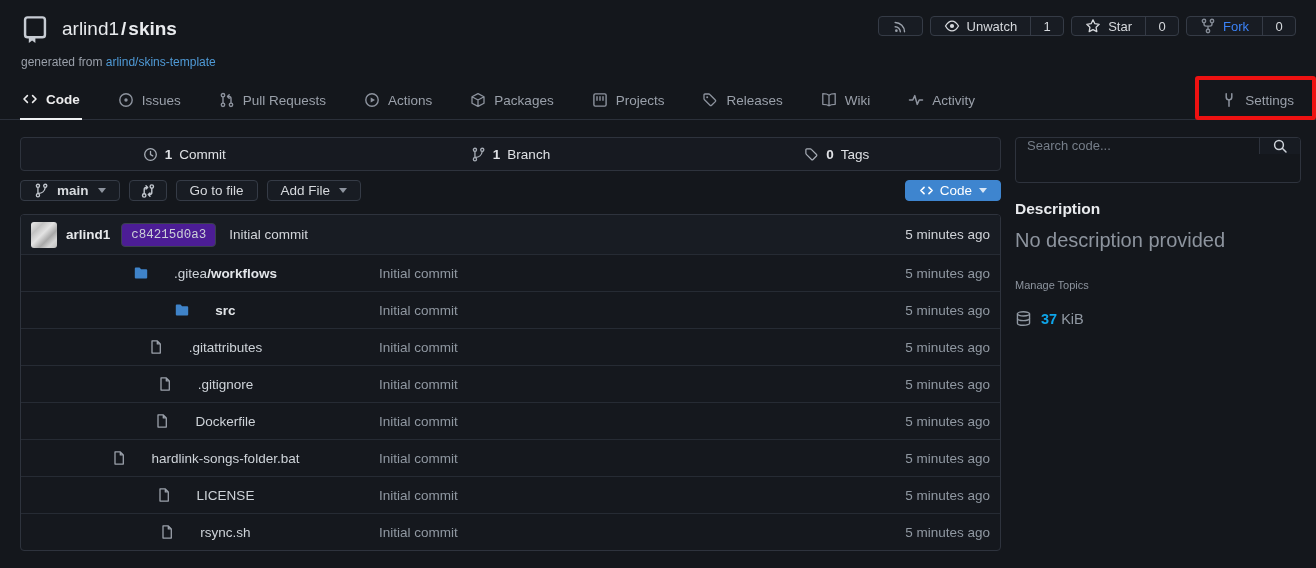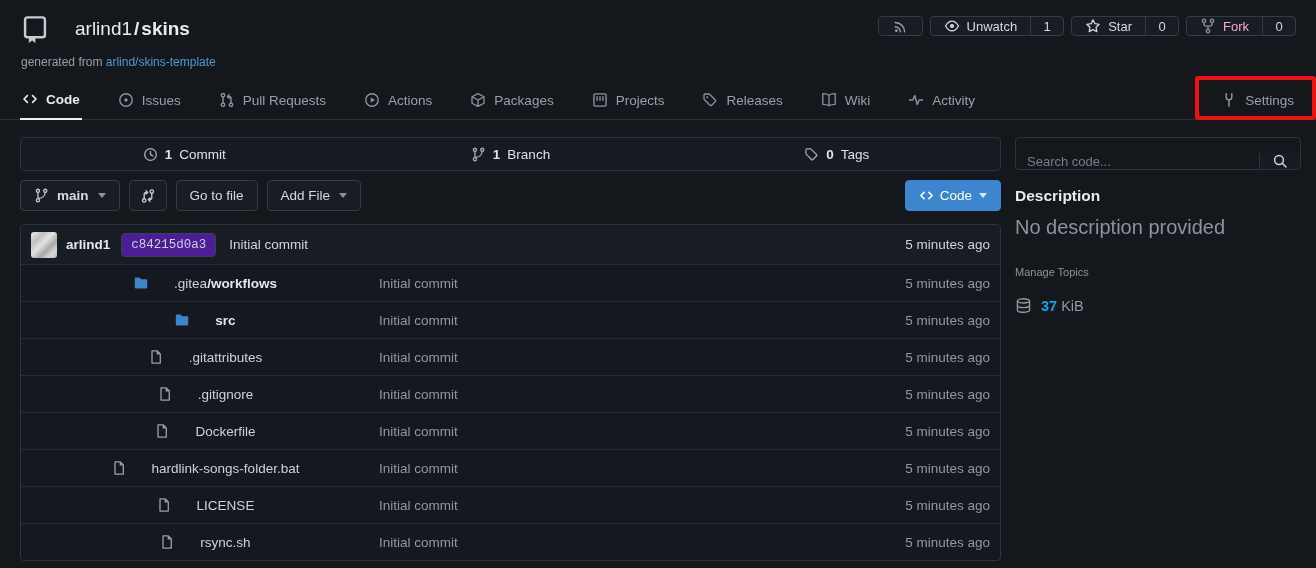--- a/index.html
+++ b/index.html
@@ -8,34 +8,34 @@
     background: #14171c;
     color: #d6d9dd;
     font-family: "Liberation Sans", "DejaVu Sans", sans-serif;
     font-size: 13.5px;
     position: relative;
   }
   svg { display: block; flex: none; }
 
   
   .header { display: flex; justify-content: space-between; align-items: flex-start; padding: 14px 20px 0 20px; }
-  .repo-head .title-row { display: flex; align-items: center; gap: 25px; }
+  .repo-head .title-row { display: flex; align-items: center; gap: 12px; }
   .repo-head .title { font-size: 19px; color: #e9ebee; }
   .repo-head .title .owner { font-weight: 400; }
   .repo-head .title .slash { font-weight: 600; margin: 0 2px; }
   .repo-head .title .repo { font-weight: 700; }
   .generated { margin: 11px 0 0 1px; font-size: 12px; color: #9aa0aa; }
   .generated a { color: #4f9ad6; text-decoration: none; }
 
   .head-actions { display: flex; gap: 7px; margin-top: 2px; }
   .btn-group { display: inline-flex; align-items: stretch; height: 20px; border: 1px solid #353b46; border-radius: 4px; background: #181c23; overflow: hidden; }
   .btn-group .seg { display: flex; align-items: center; gap: 7px; padding: 0 13px; font-size: 13px; color: #d6d9dd; cursor: pointer; }
   .btn-group .seg.icon-only { padding: 0 14px; color: #9aa0aa; }
   .btn-group .seg.count { border-left: 1px solid #353b46; justify-content: center; min-width: 33px; padding: 0 10px; }
-  .btn-group .seg.muted { color: #f9a8d4; justify-content: flex-end; }
+  .btn-group .seg.muted { color: #3b82f6; justify-content: flex-end; }
 
   
   .tabbar { display: flex; align-items: flex-end; gap: 34px; margin-top: 16px; padding: 0 20px; border-bottom: 1px solid #2b303a; }
   .tab { display: flex; align-items: center; gap: 8px; padding: 6px 2px 11px 2px; color: #9aa0aa; font-size: 13.5px; cursor: pointer; position: relative; }
   .tab .t-ic { color: #8d939e; }
   .tab.active { color: #ededee; font-weight: 700; border-bottom: 2px solid #eef0f2; margin-bottom: -1px; }
   .tab.active .t-ic { color: #ededee; }
   .tabbar .spacer { flex: 1; }
   .annotation-box { position: absolute; left: -24px; right: -20px; top: -10px; bottom: -1px; border: 4px solid #ee1111; border-radius: 3px; pointer-events: none; }
 
@@ -45,21 +45,21 @@
   .right-col { width: 286px; flex: none; }
 
   
   .stats-bar { display: flex; height: 34px; border: 1px solid #2e333d; border-radius: 4px; background: #171a21; margin-bottom: 9px; }
   .stat { flex: 1; display: flex; align-items: center; justify-content: center; gap: 7px; color: #dfe1e5; cursor: pointer; }
   .stat .s-ic { color: #a6acb5; }
   .stat b { font-weight: 700; }
 
   
   .toolbar { display: flex; align-items: center; gap: 9px; margin-bottom: 13px; }
-  .btn { height: 31px; display: inline-flex; align-items: center; gap: 8px; padding: 0 13px; border: 1px solid #353b46; border-radius: 4px; background: #181c23; color: #d6d9dd; font-size: 13.5px; cursor: pointer; }
+  .btn { height: 21px; display: inline-flex; align-items: center; gap: 8px; padding: 0 13px; border: 1px solid #353b46; border-radius: 4px; background: #181c23; color: #d6d9dd; font-size: 13.5px; cursor: pointer; }
   .btn .b-ic { color: #c3c8cf; }
   .btn.icon-btn { padding: 0 10px; }
   .btn .bold { font-weight: 700; }
   .caret { width: 0; height: 0; border-left: 4px solid transparent; border-right: 4px solid transparent; border-top: 5px solid #8d939e; margin-left: 1px; }
   .toolbar .grow { flex: 1; }
   .btn.primary { background: #3e85cf; border-color: #3e85cf; color: #fff; gap: 6px; }
   .btn.primary .b-ic { color: #fff; }
   .btn.primary .caret { border-top-color: rgba(255,255,255,.8); }
 
   
@@ -73,21 +73,21 @@
   .commit-row .when { margin-left: auto; color: #d0d3d8; }
 
   .f-row { display: flex; align-items: center; height: 37px; padding: 0 10px; border-top: 1px solid #262b34; }
   .f-name { width: 348px; flex: none; display: flex; align-items: center; gap: 25px; color: #ced3d9; cursor: pointer; justify-content: center; }
   .f-name .nm { white-space: nowrap; }
   .f-row.folder .nm-main { font-weight: 700; color: #e2e5e9; }
   .f-msg { flex: 1; color: #9098a2; cursor: pointer; }
   .f-when { color: #9098a2; }
 
   
-  .search-group { display: flex; align-items: flex-end; height: 33px; border: 1px solid #2e333d; border-radius: 4px; overflow: hidden; margin-bottom: 17px; background: #14171c; }
+  .search-group { display: flex; align-items: flex-start; height: 46px; border: 1px solid #2e333d; border-radius: 4px; overflow: hidden; margin-bottom: 17px; background: #14171c; }
   .search-group input { flex: 1; background: transparent; border: none; outline: none; color: #d6d9dd; font-size: 13px; padding: 0 11px; font-family: inherit; }
   .search-group input::placeholder { color: #767e89; }
   .search-btn { width: 41px; display: flex; align-items: center; justify-content: center; border-left: 1px solid #2e333d; color: #ced3d9; background: #171b22; cursor: pointer; }
   .desc-title { font-size: 15.5px; font-weight: 700; color: #e8eaed; margin: 5px 0 11px; }
   .desc-text { font-size: 20px; color: #8d949e; margin-bottom: 25px; }
   .manage-topics { font-size: 11px; color: #8d949e; margin-bottom: 19px; cursor: pointer; display: inline-block; }
   .size-row { display: flex; align-items: center; gap: 9px; color: #9098a2; font-size: 14.5px; }
   .size-row .sz { color: #0ea5e9; font-weight: 700; }
   .size-row .d-ic { color: #9098a2; }
 </style>

